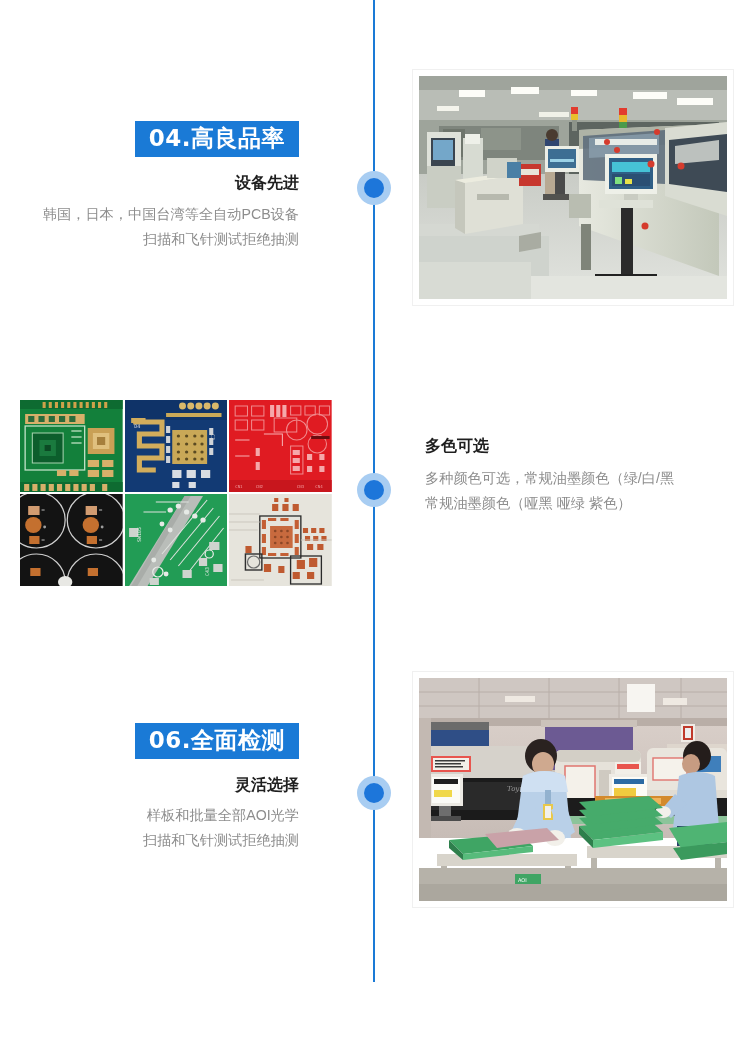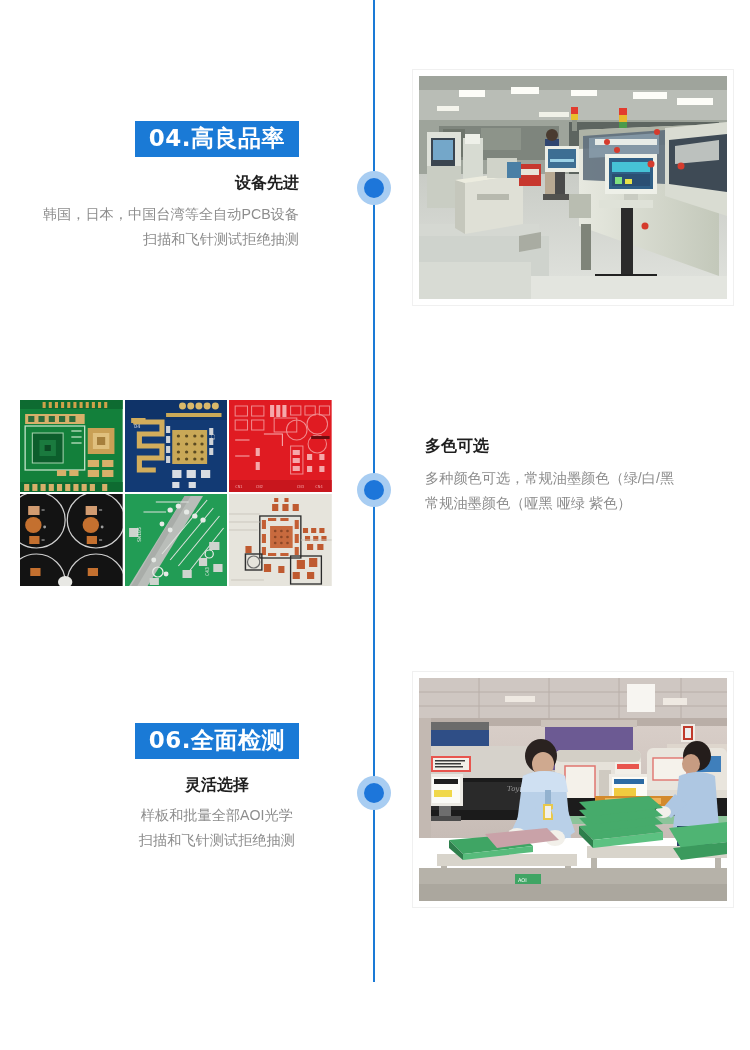--- a/index.html
+++ b/index.html
@@ -53,21 +53,21 @@
     display:grid; grid-template-columns:repeat(3,1fr); grid-template-rows:repeat(2,1fr);
     gap:2px;
   }
   .pcb-cell{ position:relative; overflow:hidden; }
 
   
   .sec05{ position:absolute; left:425px; top:420px; text-align:left; }
   .sec05 .body-text{ margin-top:11px; }
 
   
-  .sec06{ position:absolute; right:420px; top:723px; text-align:center; }
+  .sec06{ position:absolute; right:420px; top:723px; text-align:right; }
   .photo-bot{
     position:absolute; left:413px; top:672px; width:320px; height:235px;
     background:#ffffff; padding:6px; box-shadow:0 0 0 1px #f0f0f0;
   }
 
   
   .ph{ width:100%; height:100%; display:block; }
 </style>
 </head>
 <body>

